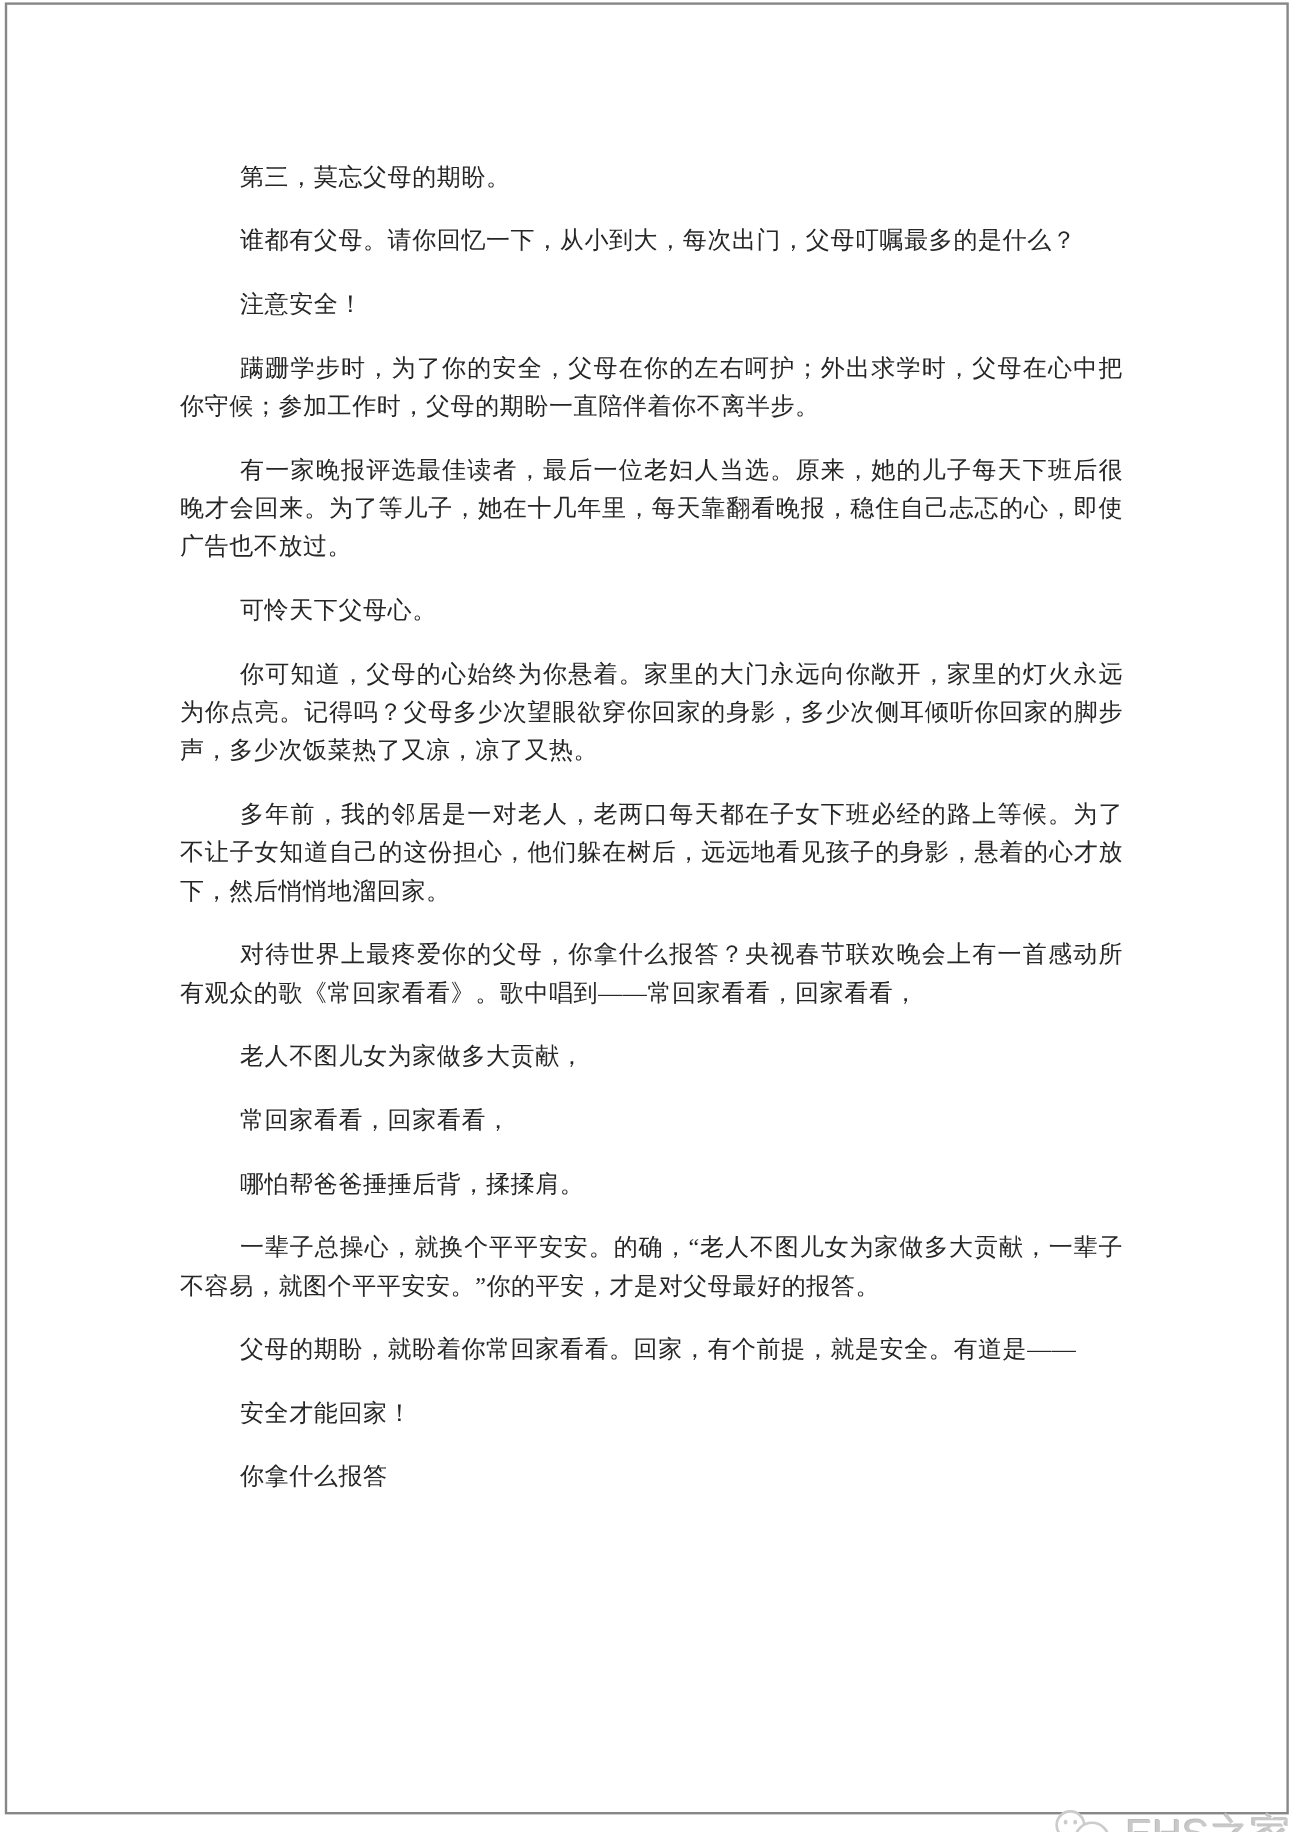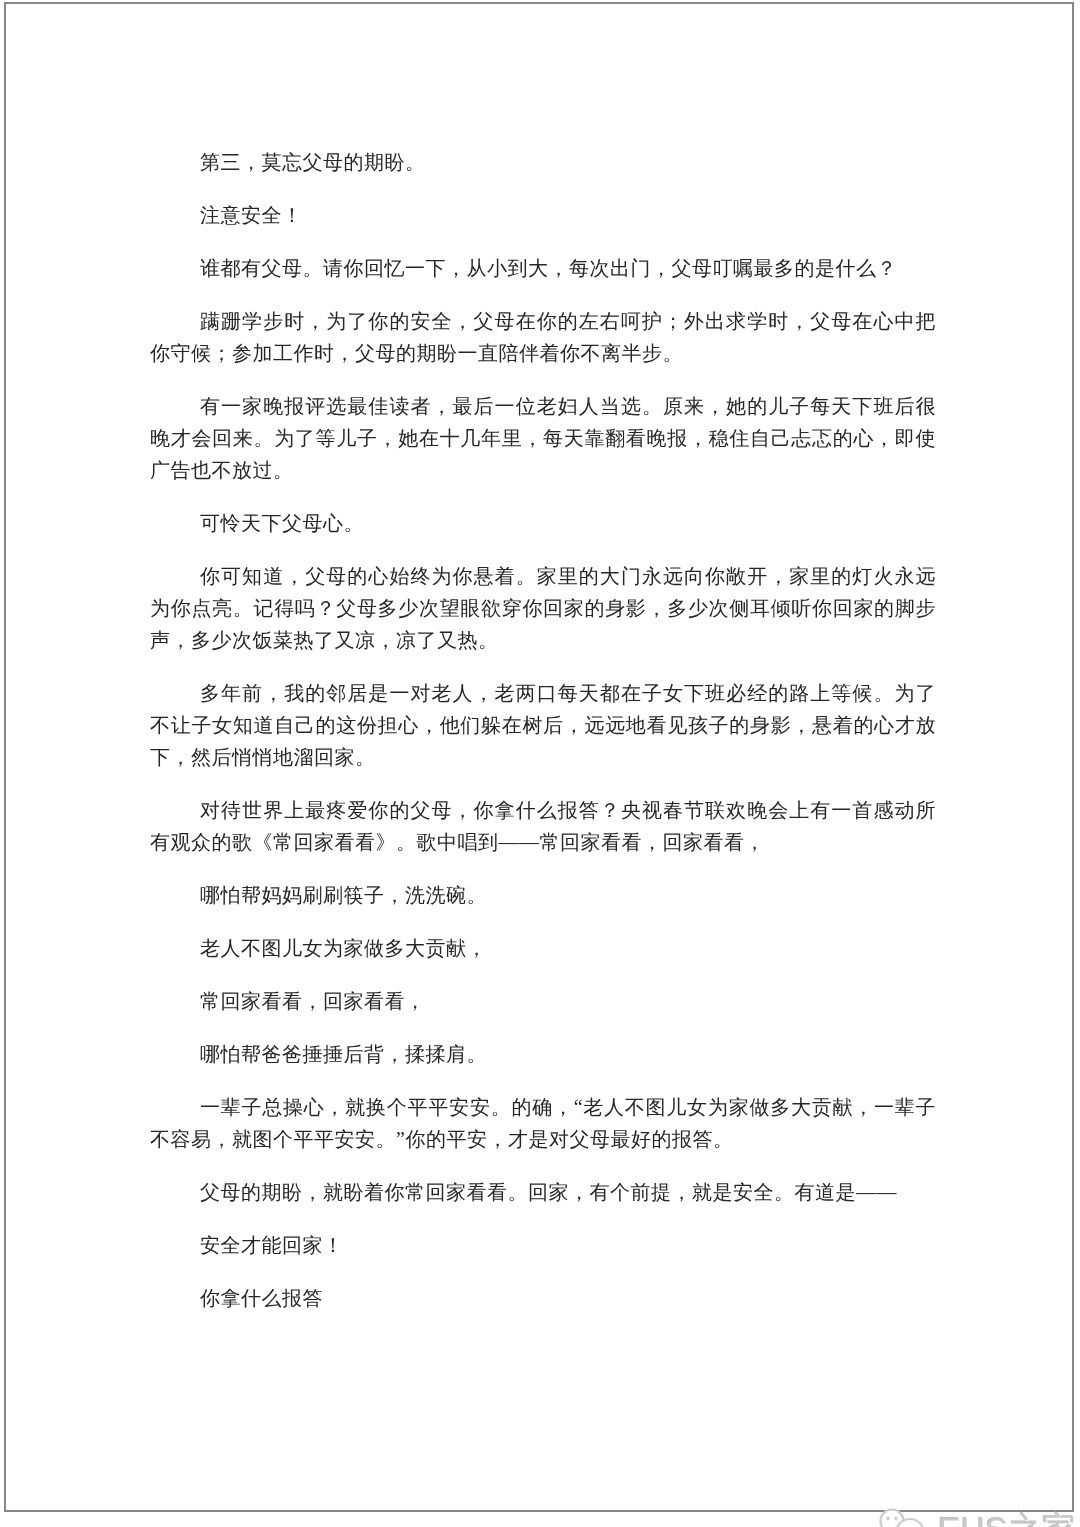--- a/index.html
+++ b/index.html
@@ -27,21 +27,21 @@
     position: absolute;
     left: 150px;
     top: 128px;
     width: 786px;
     color: #262626;
     font-size: 20px;
     line-height: 32px;
     text-align: justify;
   }
   .doc-body p {
-    margin: 18px 0 21px 0;
+    margin: 4px 0 21px 0;
     text-indent: 50px;
     letter-spacing: 0.5px;
     font-family: Liberation Serif, serif;
   }
   .watermark {
     position: absolute;
     left: 876px;
     top: 1506px;
     display: flex;
     align-items: center;
@@ -60,29 +60,28 @@
     display: block;
   }
 </style>
 </head>
 <body>
 
 <div class="page-border"></div>
 
 <div class="doc-body">
   <p>第三，莫忘父母的期盼。</p>
+  <p>谁都有父母。请你回忆一下，从小到大，每次出门，父母叮嘱最多的是什么？</p>
   <p>注意安全！</p>
-  <p>谁都有父母。请你回忆一下，从小到大，每次出门，父母叮嘱最多的是什么？</p>
   <p>蹒跚学步时，为了你的安全，父母在你的左右呵护；外出求学时，父母在心中把你守候；参加工作时，父母的期盼一直陪伴着你不离半步。</p>
   <p>有一家晚报评选最佳读者，最后一位老妇人当选。原来，她的儿子每天下班后很晚才会回来。为了等儿子，她在十几年里，每天靠翻看晚报，稳住自己忐忑的心，即使广告也不放过。</p>
   <p>可怜天下父母心。</p>
   <p>你可知道，父母的心始终为你悬着。家里的大门永远向你敞开，家里的灯火永远为你点亮。记得吗？父母多少次望眼欲穿你回家的身影，多少次侧耳倾听你回家的脚步声，多少次饭菜热了又凉，凉了又热。</p>
   <p>多年前，我的邻居是一对老人，老两口每天都在子女下班必经的路上等候。为了不让子女知道自己的这份担心，他们躲在树后，远远地看见孩子的身影，悬着的心才放下，然后悄悄地溜回家。</p>
   <p>对待世界上最疼爱你的父母，你拿什么报答？央视春节联欢晚会上有一首感动所有观众的歌《常回家看看》。歌中唱到——常回家看看，回家看看，</p>
-  <p>哪怕帮妈妈刷刷筷子，洗洗碗。</p>
   <p>老人不图儿女为家做多大贡献，</p>
   <p>常回家看看，回家看看，</p>
   <p>哪怕帮爸爸捶捶后背，揉揉肩。</p>
   <p>一辈子总操心，就换个平平安安。的确，“老人不图儿女为家做多大贡献，一辈子不容易，就图个平平安安。”你的平安，才是对父母最好的报答。</p>
   <p>父母的期盼，就盼着你常回家看看。回家，有个前提，就是安全。有道是——</p>
   <p>安全才能回家！</p>
   <p>你拿什么报答</p>
 </div>
 
 <div class="watermark">

